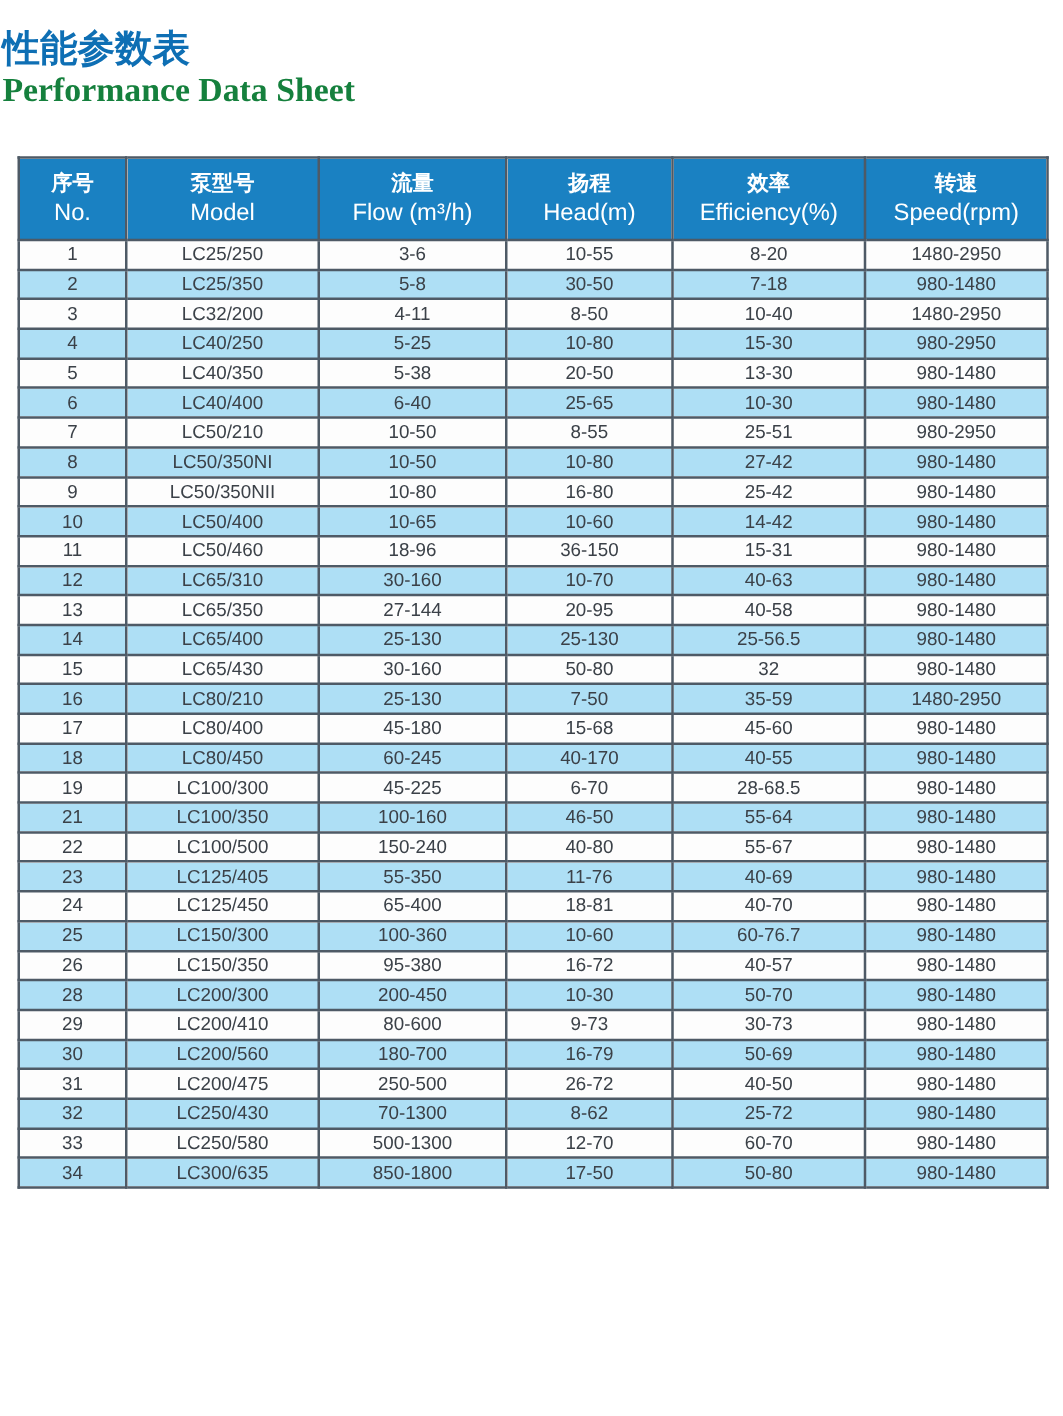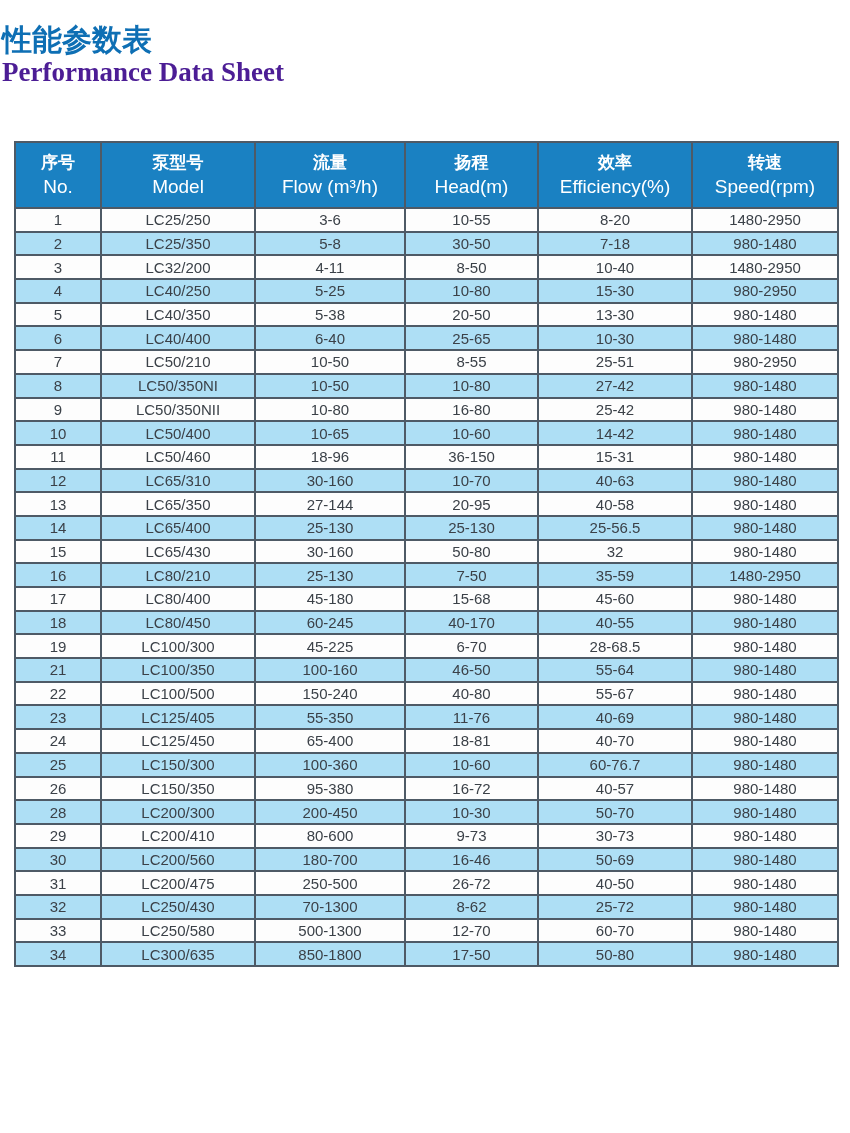--- a/index.html
+++ b/index.html
@@ -26,27 +26,27 @@
     font-size: 30px;
     line-height: 1.05;
     color: #0e6fb4;
     margin: 0;
   }
   .title-en {
     font-family: "Liberation Serif", "DejaVu Serif", serif;
     font-weight: bold;
     font-size: 27px;
     line-height: 1.1;
-    color: #4c1d95;
+    color: #15803d;
     margin: 2px 0 0 0;
   }
   table.perf {
     position: absolute;
     left: 14px;
-    top: 141px;
+    top: 125px;
     width: 823px;
     border-collapse: collapse;
     table-layout: fixed;
     border-radius: 28px;
   }
   table.perf th, table.perf td {
     border: 2px solid #4e5a66;
     text-align: center;
     vertical-align: middle;
     padding: 0;
@@ -341,21 +341,21 @@
           <td>LC200/410</td>
           <td>80-600</td>
           <td>9-73</td>
           <td>30-73</td>
           <td>980-1480</td>
         </tr>
         <tr>
           <td>30</td>
           <td>LC200/560</td>
           <td>180-700</td>
-          <td>16-46</td>
+          <td>16-79</td>
           <td>50-69</td>
           <td>980-1480</td>
         </tr>
         <tr>
           <td>31</td>
           <td>LC200/475</td>
           <td>250-500</td>
           <td>26-72</td>
           <td>40-50</td>
           <td>980-1480</td>

